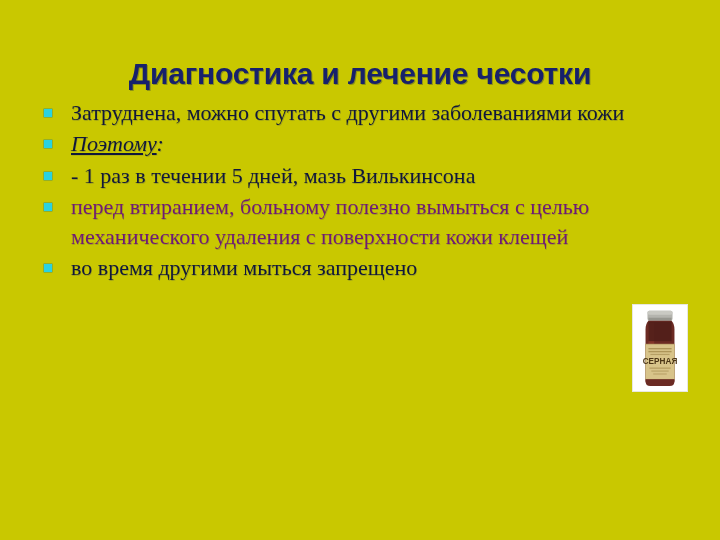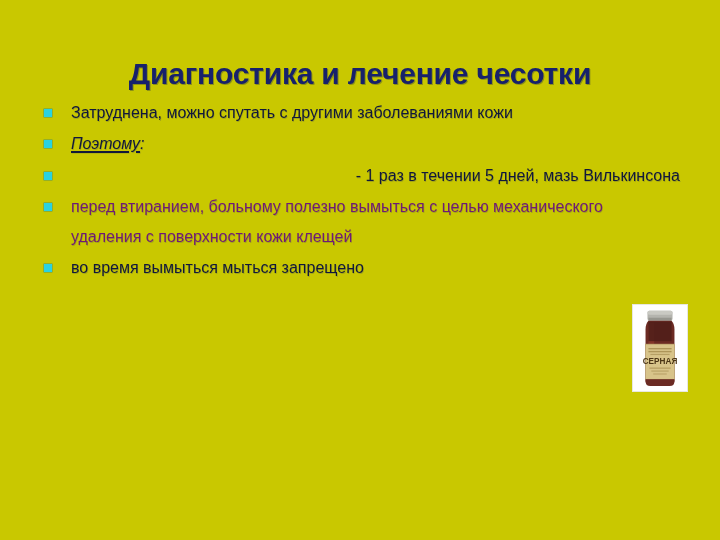--- a/index.html
+++ b/index.html
@@ -48,24 +48,25 @@
     width: 640px;
     margin: 0;
     padding: 0;
     list-style: none;
   }
 
   .bullet-item {
     position: relative;
     padding-left: 31px;
     margin: 0 0 2px 0;
-    font-size: 16px;
+    font-size: 22px;
     line-height: 29.4px;
     color: #11183a;
     text-shadow: 0.6px 0.6px 0 rgba(120,125,50,0.45);
+    font-family: Liberation Serif, serif;
   }
 
   .bullet-item > .bullet-marker {
     position: absolute;
     left: 4px;
     top: 11px;
     width: 8px;
     height: 8px;
     background: #2ad2e0;
     box-shadow: 0 0 0 0.5px rgba(20,120,140,0.6);
@@ -123,33 +124,33 @@
       <span class="bullet-text">Затруднена, можно спутать с другими заболеваниями кожи</span>
     </li>
 
 
     <li class="bullet-item item-emph" style="color: rgb(17, 24, 58);">
       <span class="bullet-marker" style="background: rgb(42, 210, 224);"></span>
       <span class="bullet-text"><span class="underlined">Поэтому</span><span>:</span></span>
     </li>
 
 
-    <li class="bullet-item" style="color: rgb(17, 24, 58); text-align: right;">
+    <li class="bullet-item" style="color: rgb(17, 24, 58);">
       <span class="bullet-marker" style="background: rgb(42, 210, 224);"></span>
       <span class="bullet-text">- 1 раз в течении 5 дней, мазь Вилькинсона</span>
     </li>
 
     <li class="bullet-item wrap-narrow" style="color: #701a75;">
       <span class="bullet-marker" style="background: rgb(42, 210, 224);"></span>
       <span class="bullet-text">перед втиранием, больному полезно вымыться с целью механического удаления с поверхности кожи клещей</span>
     </li>
 
     <li class="bullet-item" style="color: rgb(17, 24, 58);">
       <span class="bullet-marker" style="background: rgb(42, 210, 224);"></span>
-      <span class="bullet-text">во время вымыться мыться запрещено</span>
+      <span class="bullet-text">во время другими мыться запрещено</span>
     </li>
 
   </ul>
 
   <div id="product-photo">
     <svg viewBox="0 0 56 88" preserveAspectRatio="none">
       <rect x="0" y="0" width="56" height="88" fill="#ffffff"></rect>
 
       <rect x="15" y="6" width="26" height="10" rx="2" fill="#b4b4ae"></rect>
       <rect x="15" y="6" width="26" height="4" rx="2" fill="#c9c9c3"></rect>

